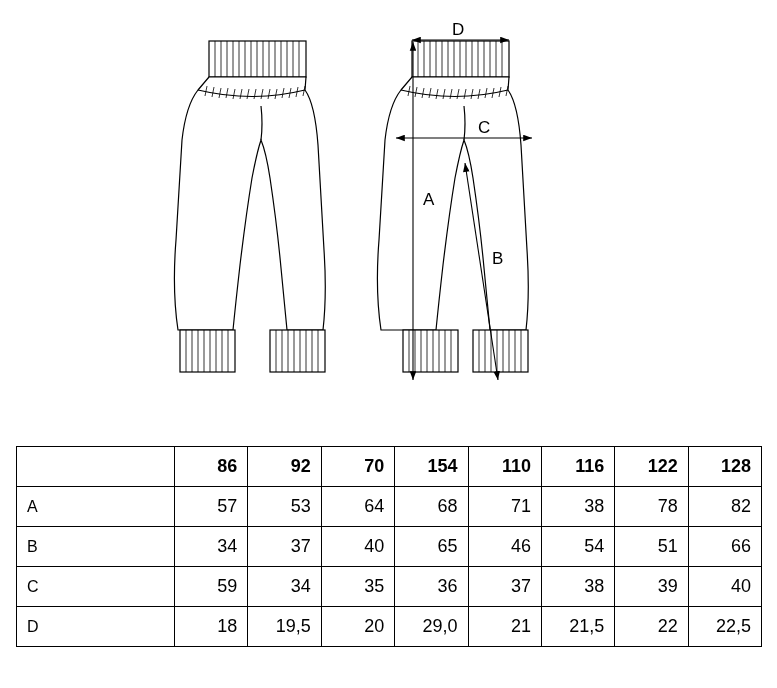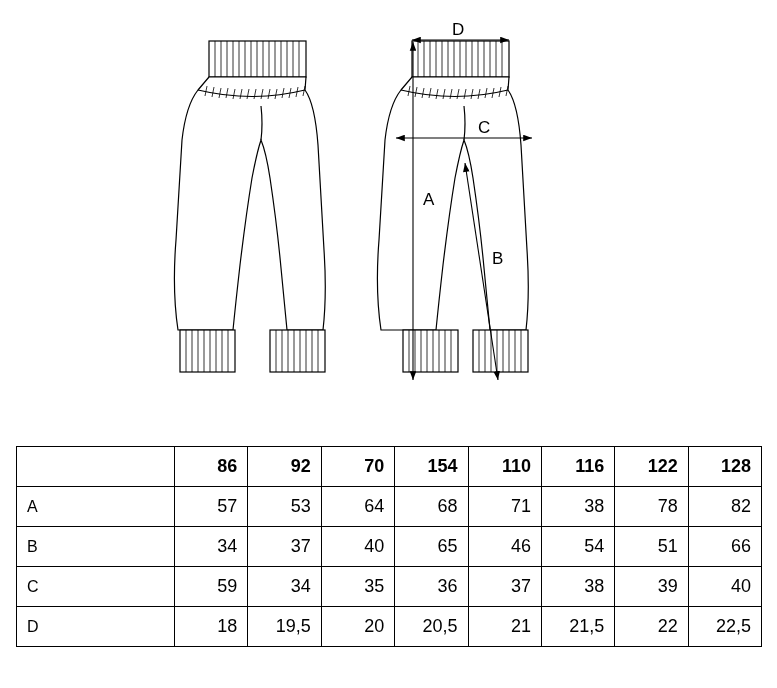--- a/index.html
+++ b/index.html
@@ -295,21 +295,21 @@
         <td>37</td>
         <td>38</td>
         <td>39</td>
         <td>40</td>
       </tr>
       <tr>
         <td class="row-label">D</td>
         <td>18</td>
         <td>19,5</td>
         <td>20</td>
-        <td>20,5</td>
+        <td>29,0</td>
         <td>21</td>
         <td>21,5</td>
         <td>22</td>
         <td>22,5</td>
       </tr>
     </tbody>
   </table>
 </div>
 
 </body></html>

